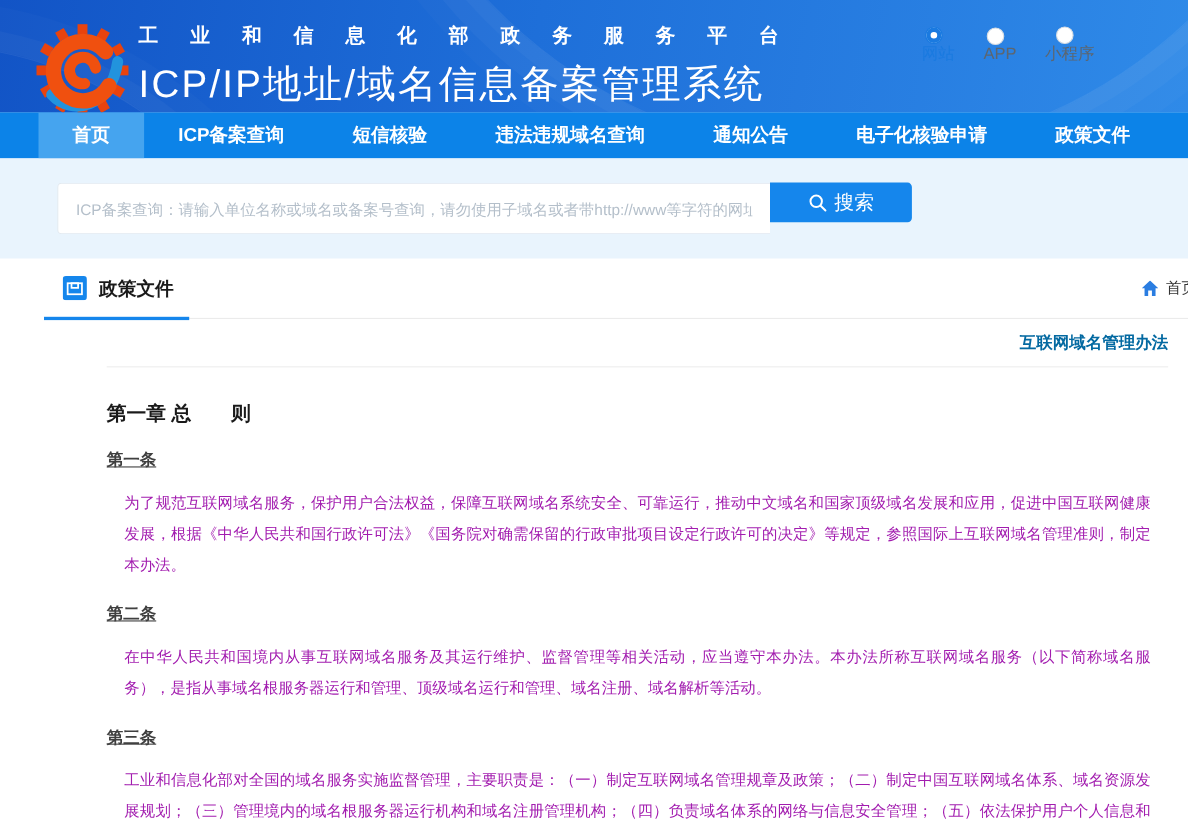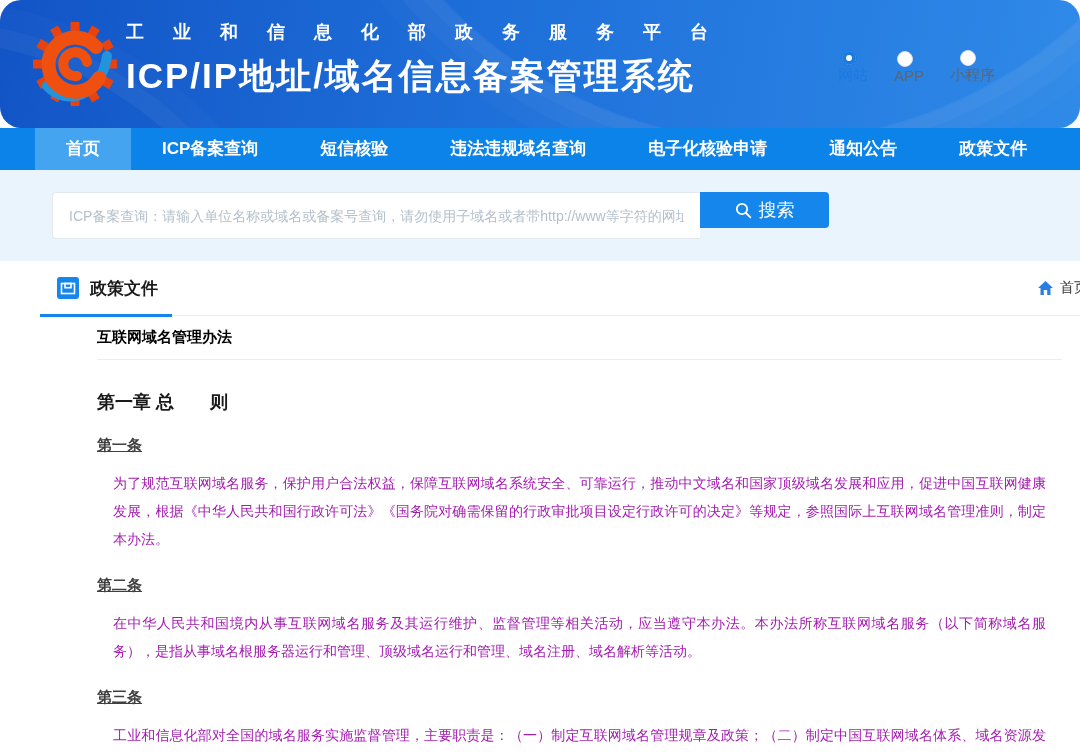--- a/index.html
+++ b/index.html
@@ -3,39 +3,38 @@
 <meta charset="utf-8">
 <style>
   * { box-sizing: border-box; }
   html,body { margin:0; padding:0; }
   body {
     width:1080px; height:753px; overflow:hidden; position:relative;
     background:#fff; font-family:"Liberation Sans","DejaVu Sans",sans-serif;
   }
   
   .header {
-    height:128px; position:relative; overflow:hidden;
+    height:102px; position:relative; overflow:hidden;
     background:linear-gradient(100deg,#1254c6 0%,#1e6fd9 45%,#2f8ae8 100%);
-    border-radius:21px;
   }
   .header::before, .header::after {
     content:""; position:absolute; border-radius:50%;
     border:1px solid rgba(255,255,255,.07);
   }
   .header::before { width:900px; height:900px; left:320px; top:-760px;
     box-shadow:0 0 0 14px rgba(255,255,255,.03), 0 0 0 30px rgba(255,255,255,.03), 0 0 0 48px rgba(255,255,255,.02); }
   .header::after { width:700px; height:700px; left:-420px; top:40px;
     box-shadow:0 0 0 18px rgba(255,255,255,.03), 0 0 0 40px rgba(255,255,255,.02); }
   .logo { position:absolute; left:33px; top:11px; width:84px; height:106px; z-index:2; }
   .header-text { position:absolute; left:126px; top:20px; z-index:2; }
   .platform-title {
     color:#fff; font-size:18px; letter-spacing:29px; font-weight:bold; white-space:nowrap;
   }
   .system-title {
-    color:#fff; font-size:35px; letter-spacing:2px; margin-top:9px; font-weight:700; white-space:nowrap;
+    color:#fff; font-size:35px; letter-spacing:2px; margin-top:9px; font-weight:400; white-space:nowrap;
   }
   
   .nav { height:42px; background:#0c83e8; display:flex; padding-left:35px; }
   .nav-item {
     padding:0 31px; line-height:42px; color:#fff; font-weight:bold; font-size:17px;
     white-space:nowrap; cursor:pointer;
   }
   .nav-item.active { background:#45a4ef; }
   
   .search-strip {
@@ -82,21 +81,21 @@
   .section-title { font-size:17px; font-weight:bold; color:#1a1a1a; }
   .breadcrumb {
     position:absolute; left:998px; top:50%; transform:translateY(-50%);
     display:flex; align-items:center; white-space:nowrap; font-size:14px; color:#333;
   }
   .breadcrumb .home-ico { width:15px; height:14px; margin-right:7px; }
   .crumb { color:#333; cursor:pointer; }
   
   .doc { margin:0 18px 0 97px; }
   .doc-title {
-    text-align:left; font-size:15px; font-weight:bold; color:#000000;
+    text-align:right; font-size:15px; font-weight:bold; color:#0369a1;
     padding:12px 0; border-bottom:1px solid #ededed;
   }
   .chapter { font-size:18px; font-weight:bold; color:#1a1a1a; line-height:21px; margin-top:32px; }
   .art-head { font-size:15px; font-weight:bold; color:#404040; line-height:16px; margin:24px 0 5px;text-decoration:underline; }
   .art-body { font-size:14px; color:#a21caf; line-height:28px; margin:16px; text-align:justify; }
 </style>
 </head>
 <body>
 
 <div class="header">
@@ -125,22 +124,22 @@
     <div class="platform-title">工业和信息化部政务服务平台</div>
     <div class="system-title">ICP/IP地址/域名信息备案管理系统</div>
   </div>
 </div>
 
 <div class="nav">
   <div class="nav-item active">首页</div>
   <div class="nav-item">ICP备案查询</div>
   <div class="nav-item">短信核验</div>
   <div class="nav-item">违法违规域名查询</div>
+  <div class="nav-item">通知公告</div>
   <div class="nav-item">电子化核验申请</div>
-  <div class="nav-item">通知公告</div>
   <div class="nav-item">政策文件</div>
 </div>
 
 <div class="search-strip">
   <div class="search-bar">
     <input class="search-input" type="text" placeholder="ICP备案查询：请输入单位名称或域名或备案号查询，请勿使用子域名或者带http://www等字符的网址查询" style="">
     <button class="search-btn">
       <svg width="17" height="17" viewBox="0 0 17 17" aria-hidden="true">
         <circle cx="7" cy="7" r="5.2" fill="none" stroke="#fff" stroke-width="1.8"></circle>
         <line x1="11" y1="11" x2="15.4" y2="15.4" stroke="#fff" stroke-width="1.8" stroke-linecap="round"></line>

